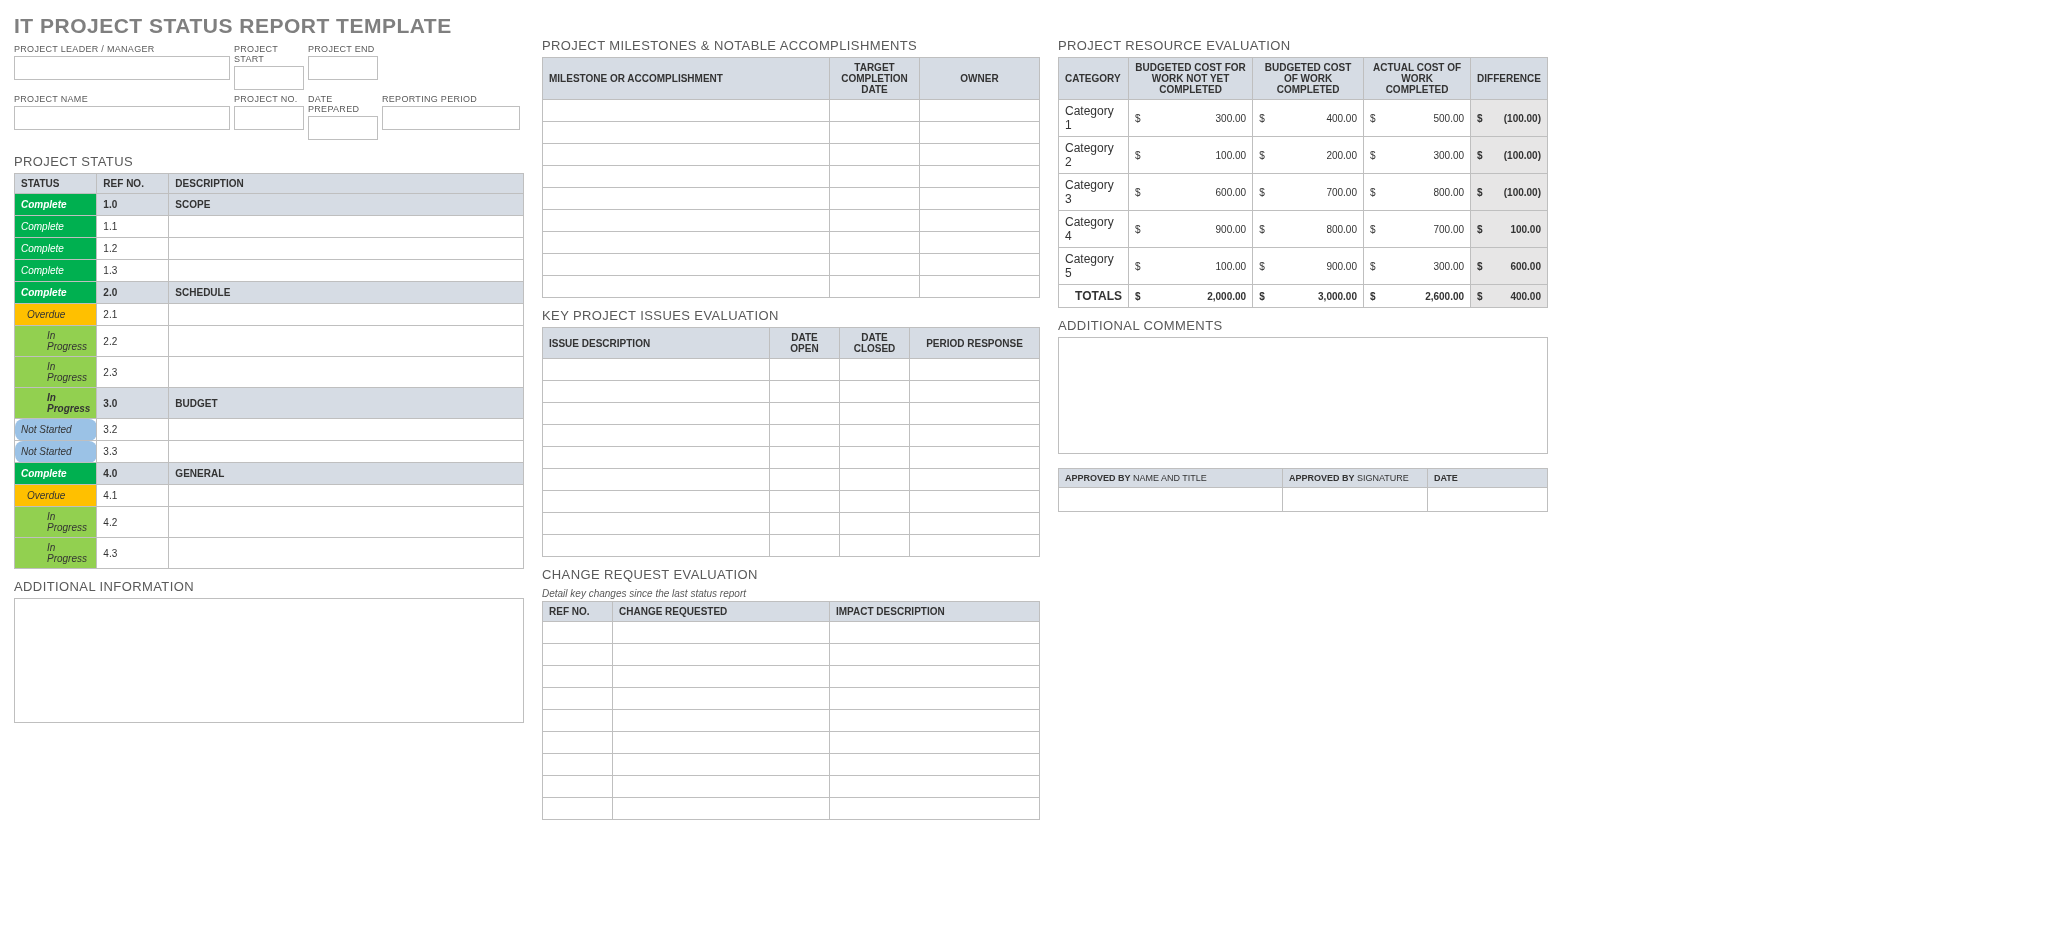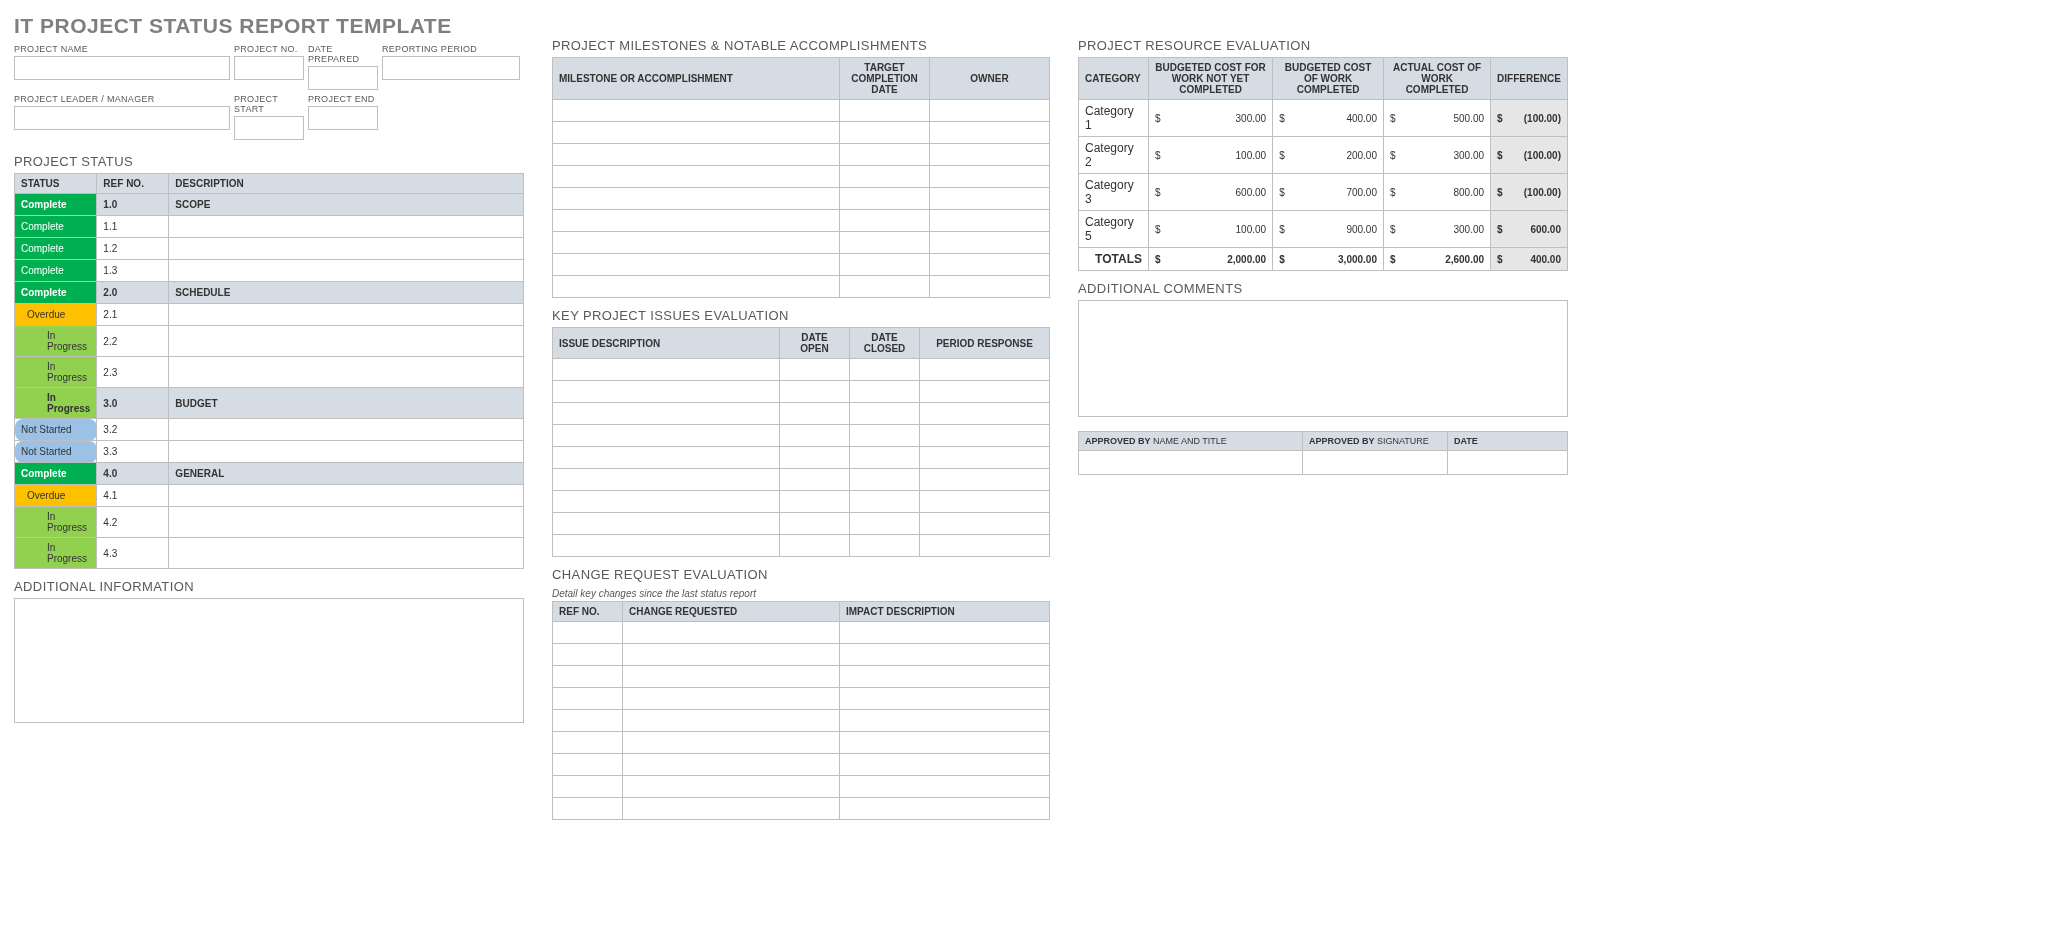--- a/index.html
+++ b/index.html
@@ -6,21 +6,21 @@
   body {
     margin: 0;
     padding: 14px;
     background: #fff;
     font-family: "Century Gothic", "Segoe UI", Arial, sans-serif;
     font-size: 11px;
     color: #333;
   }
   .page { 
     display: flex;
-    gap: 28px;
+    gap: 18px;
     align-items: flex-start;
   }
   .col { display: flex; flex-direction: column; }
   .col-left  { width: 510px; }
   .col-mid   { width: 498px; }
   .col-right { width: 490px; }
 
   .title {
     font-size: 21px;
     font-weight: 700;
@@ -70,21 +70,21 @@
     font-weight: 700;
     color:#333;
   }
   td { background:#fff; font-size:10px; height:22px;}
   .header-row td {
     background:#d6dce4;
     font-weight:700;
   }
 
   
-  .status-cell { font-size:10px; color:#333;}
+  .status-cell { font-size:10px; color:#333;font-style:italic;}
   .status-Complete   { background:#00b050 !important; color:#fff;}
   .status-Overdue    { background:#ffc000 !important;padding-left:12px; }
   .status-InProgress { background:#92d050 !important;padding-left:32px; }
   .status-OnHold     { background:#d9d9d9 !important; }
   .status-NotStarted { background:#9bc2e6 !important;border-radius:8px; }
 
   .big-box {
     border:1px solid #bfbfbf;
     width:100%;
     background:#fff;
@@ -109,47 +109,47 @@
 </head>
 <body>
 
 <div class="page">
 
   <div class="col col-left">
     <div class="title">IT PROJECT STATUS REPORT TEMPLATE</div>
 
     <div class="hdr-row">
       <div class="fld" style="width:216px">
-        <div class="small-label">PROJECT NAME</div>
+        <div class="small-label">PROJECT LEADER / MANAGER</div>
         <div class="box"></div>
       </div>
       <div class="fld" style="width:70px">
-        <div class="small-label">PROJECT NO.</div>
+        <div class="small-label">PROJECT START</div>
         <div class="box"></div>
       </div>
       <div class="fld" style="width:70px">
-        <div class="small-label">DATE PREPARED</div>
-        <div class="box"></div>
-      </div>
-      <div class="fld" style="width:138px">
-        <div class="small-label">REPORTING PERIOD</div>
+        <div class="small-label">PROJECT END</div>
         <div class="box"></div>
       </div>
     </div>
     <div class="hdr-row">
       <div class="fld" style="width:216px">
-        <div class="small-label">PROJECT LEADER / MANAGER</div>
+        <div class="small-label">PROJECT NAME</div>
         <div class="box"></div>
       </div>
       <div class="fld" style="width:70px">
-        <div class="small-label">PROJECT START</div>
+        <div class="small-label">PROJECT NO.</div>
         <div class="box"></div>
       </div>
       <div class="fld" style="width:70px">
-        <div class="small-label">PROJECT END</div>
+        <div class="small-label">DATE PREPARED</div>
+        <div class="box"></div>
+      </div>
+      <div class="fld" style="width:138px">
+        <div class="small-label">REPORTING PERIOD</div>
         <div class="box"></div>
       </div>
     </div>
 
     <div class="section-title">PROJECT STATUS</div>
     <table>
       <colgroup>
           <col style="width:72px">
           <col style="width:72px">
           <col>
@@ -482,20 +482,27 @@
             <td class="num diff-cell"><span class="dol">$</span>(100.00)</td>
           </tr>
           <tr>
             <td class="cat">Category 3</td>
             <td class="num"><span class="dol">$</span>600.00</td>
             <td class="num"><span class="dol">$</span>700.00</td>
             <td class="num"><span class="dol">$</span>800.00</td>
             <td class="num diff-cell"><span class="dol">$</span>(100.00)</td>
           </tr>
           <tr>
+            <td class="cat">Category 4</td>
+            <td class="num"><span class="dol">$</span>900.00</td>
+            <td class="num"><span class="dol">$</span>800.00</td>
+            <td class="num"><span class="dol">$</span>700.00</td>
+            <td class="num diff-cell"><span class="dol">$</span>100.00</td>
+          </tr>
+          <tr>
             <td class="cat">Category 5</td>
             <td class="num"><span class="dol">$</span>100.00</td>
             <td class="num"><span class="dol">$</span>900.00</td>
             <td class="num"><span class="dol">$</span>300.00</td>
             <td class="num diff-cell"><span class="dol">$</span>600.00</td>
           </tr>
           <tr class="totals-row">
             <td class="cat">TOTALS</td>
             <td class="num"><span class="dol">$</span>2,000.00</td>
             <td class="num"><span class="dol">$</span>3,000.00</td>

